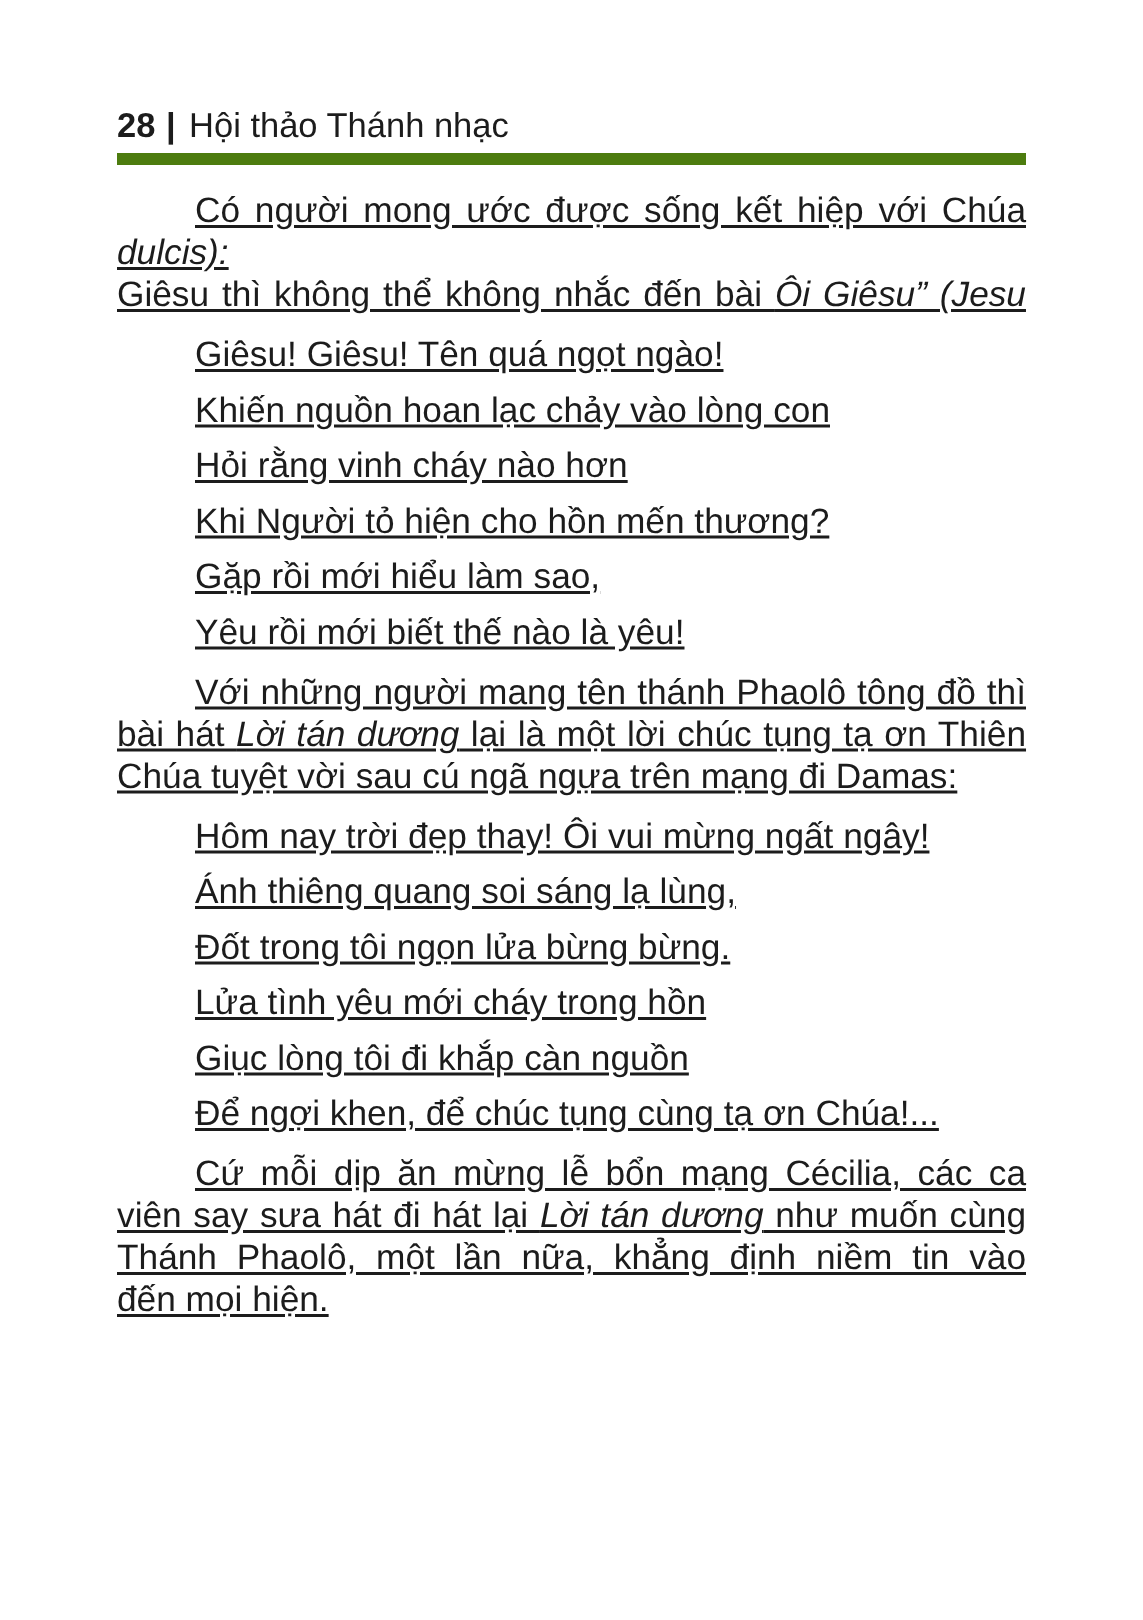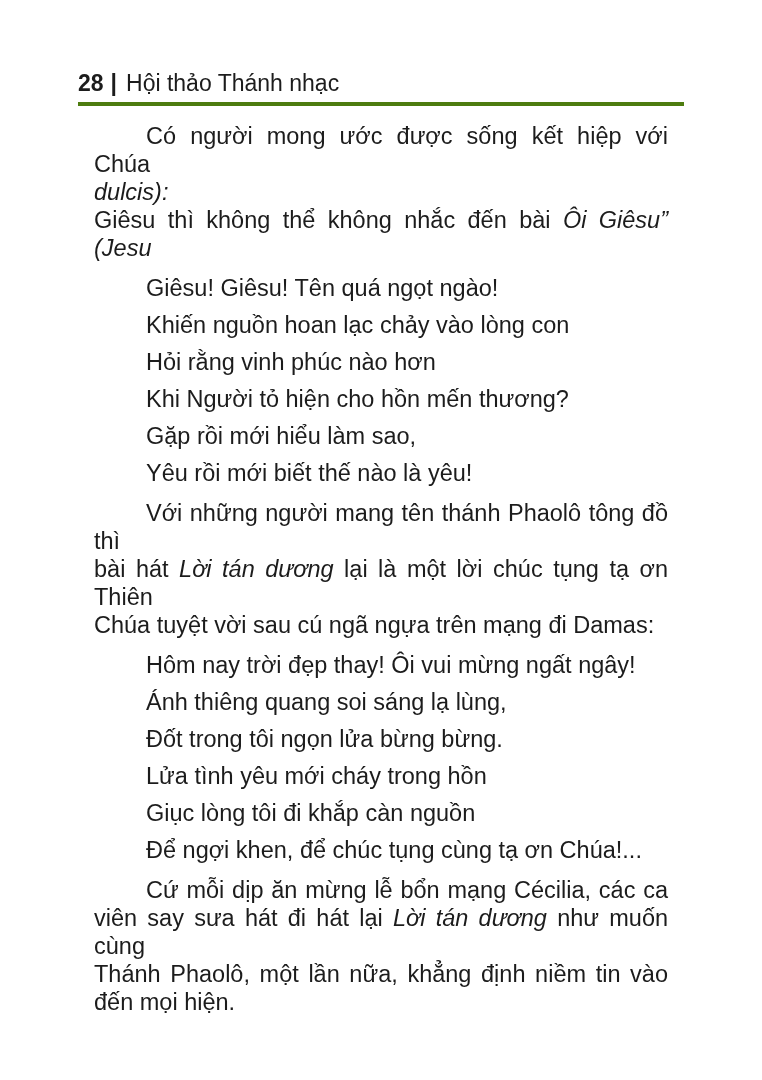--- a/index.html
+++ b/index.html
@@ -17,31 +17,31 @@
     color: #1c1c1c;
     -webkit-font-smoothing: antialiased;
   }
   .inner {
     padding: 70px 78px 0 78px;
   }
   .header {
     font-size: 23px;
     line-height: 26px;
     padding-bottom: 6px;
-    border-bottom: 4px solid #4d7c0f;
+    border-bottom: 8px solid #4d7c0f;
     white-space: nowrap;
   }
   .header-num { font-weight: 700; }
   .header-sep { font-weight: 700; margin: 0 9px 0 7px; }
   .header-title { font-weight: 400; }
   .body {
     padding-top: 4px;
     font-size: 23.5px;
   }
-  .block { margin: 12px 16px; }
+  .block { margin: 12px 0; text-decoration: underline; }
   .pline { line-height: 28px; }
   .pline.j {
     text-align: justify;
     text-align-last: justify;
   }
   .pline.ind { text-indent: 52px; }
   .vline {
     line-height: 28px;
     margin: 9px 0;
     padding-left: 52px;
@@ -58,21 +58,21 @@
     </div>
     <div class="body">
         <div class="block paragraph">
           <div class="pline j ind"><span>Có người mong ước được sống kết hiệp với Chúa</span></div>
           <div class="pline"><em>dulcis):</em></div>
           <div class="pline j"><span>Giêsu thì không thể không nhắc đến bài </span><em>Ôi Giêsu” (Jesu</em></div>
         </div>
         <div class="block verse">
           <div class="vline">Giêsu! Giêsu! Tên quá ngọt ngào!</div>
           <div class="vline">Khiến nguồn hoan lạc chảy vào lòng con</div>
-          <div class="vline">Hỏi rằng vinh phúc nào hơn</div>
+          <div class="vline">Hỏi rằng vinh cháy nào hơn</div>
           <div class="vline">Khi Người tỏ hiện cho hồn mến thương?</div>
           <div class="vline">Gặp rồi mới hiểu làm sao,</div>
           <div class="vline">Yêu rồi mới biết thế nào là yêu!</div>
         </div>
         <div class="block paragraph">
           <div class="pline j ind"><span>Với những người mang tên thánh Phaolô tông đồ thì</span></div>
           <div class="pline j"><span>bài hát </span><em>Lời tán dương</em><span> lại là một lời chúc tụng tạ ơn Thiên</span></div>
           <div class="pline"><span>Chúa tuyệt vời sau cú ngã ngựa trên mạng đi Damas:</span></div>
         </div>
         <div class="block verse">

